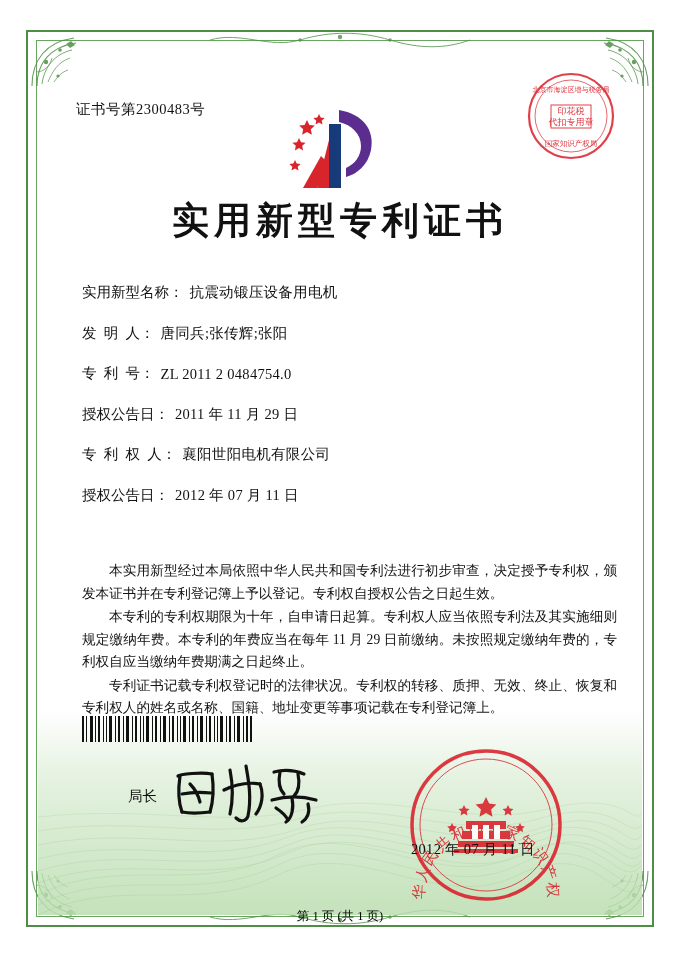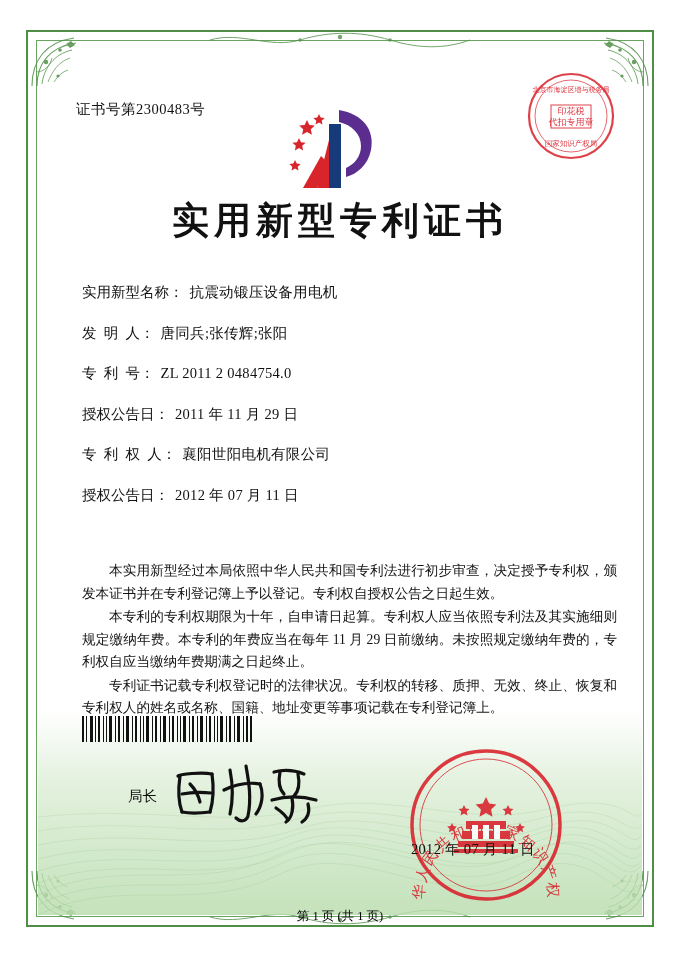--- a/index.html
+++ b/index.html
@@ -121,21 +121,21 @@
 
   
   .fields {
     position: absolute;
     left: 82px;
     top: 283px;
     right: 70px;
   }
   .field-row {
     display: flex;
-    align-items: center;
+    align-items: flex-end;
     margin-bottom: 21.5px;
     font-size: 14.5px;
     color: #111;
   }
   .field-label {
     white-space: pre;
     flex: 0 0 auto;
   }
   .field-value {
     margin-left: 6px;

